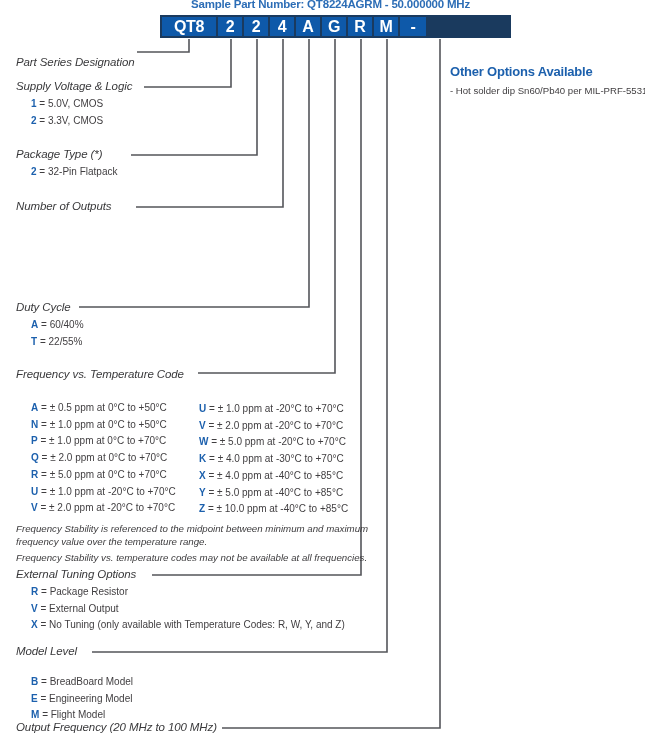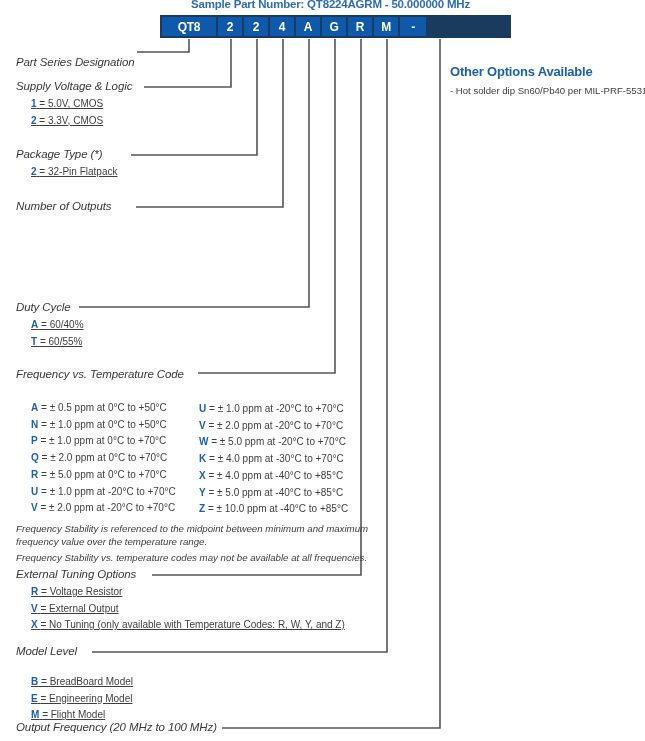--- a/index.html
+++ b/index.html
@@ -4,32 +4,32 @@
 <style>
   html,body{margin:0;padding:0;background:#fff;}
   .page{position:relative;width:645px;height:741px;background:#fff;overflow:hidden;
         font-family:"Liberation Sans",sans-serif;color:#403e40;}
   .title{position:absolute;top:-2px;left:8px;width:645px;text-align:center;
          font-size:11.5px;font-weight:bold;color:#2c6db6;letter-spacing:-0.2px;}
   
   .ptable{position:absolute;left:160px;top:15px;width:351px;height:23px;
           box-sizing:border-box;background:#1a3a5e;border:2px solid #1a3a5e;
           display:flex;column-gap:2px;}
-  .pcell{background:#0e59a9;color:#fff;font-weight:bold;font-size:12px;
+  .pcell{background:#0e59a9;color:#fff;font-weight:bold;font-size:16px;
          display:flex;align-items:center;justify-content:center;width:24px;
          letter-spacing:-0.3px;white-space:nowrap;}
   .pcell:nth-child(1){width:54px;}
   .pcell:nth-child(9){width:26px;}
   .pcell:nth-child(10){flex:1;margin-top:28px;}
   
   .connectors{position:absolute;left:0;top:0;width:645px;height:741px;pointer-events:none;}
   
   .sec{position:absolute;left:16px;white-space:nowrap;}
   .sec-heading{font-style:italic;font-size:11.5px;color:#39393b;letter-spacing:-0.1px;}
-  .opts{margin:4px 0 0 15px;text-decoration:underline;}
+  .opts{margin:4px 0 0 15px;}
   .opt-row{font-size:10px;line-height:16.6px;white-space:nowrap;color:#403e40;}
   .code{color:#1c60ad;font-weight:bold;}
   
   .freq-col{position:absolute;white-space:nowrap;margin-top:16px;}
   .freq-col .opt-row{line-height:16.7px;}
   .notes{position:absolute;left:16px;top:523px;width:368px;
          font-size:9.7px;font-style:italic;color:#3c3b3d;line-height:12.6px;}
   .notes p{margin:0 0 4px 0;}
   
   .other{position:absolute;left:450px;top:64px;white-space:nowrap;}
@@ -95,21 +95,21 @@
   </div>
 
   <div class="sec" style="top:200px">
     <div class="sec-heading">Number of Outputs</div>
   </div>
 
   <div class="sec" style="top:301px">
     <div class="sec-heading">Duty Cycle</div>
     <div class="opts">
       <div class="opt-row"><span class="code">A</span> <span>= 60/40%</span></div>
-      <div class="opt-row"><span class="code">T</span> <span>= 60/55%</span></div>
+      <div class="opt-row"><span class="code">T</span> <span>= 22/55%</span></div>
     </div>
   </div>
 
   <div class="sec" style="top:368px">
     <div class="sec-heading">Frequency vs. Temperature Code</div>
   </div>
 
   <div class="freq-col" style="left:31px;top:384px">
     <div class="opt-row"><span class="code">A</span> <span>= ± 0.5 ppm at 0°C to +50°C</span></div>
     <div class="opt-row"><span class="code">N</span> <span>= ± 1.0 ppm at 0°C to +50°C</span></div>
@@ -131,21 +131,21 @@
   </div>
 
   <div class="notes">
     <p>Frequency Stability is referenced to the midpoint between minimum and maximum frequency value over the temperature range.</p>
     <p>Frequency Stability vs. temperature codes may not be available at all frequencies.</p>
   </div>
 
   <div class="sec" style="top:568px">
     <div class="sec-heading">External Tuning Options</div>
     <div class="opts">
-      <div class="opt-row"><span class="code">R</span> <span>= Voltage Resistor</span></div>
+      <div class="opt-row"><span class="code">R</span> <span>= Package Resistor</span></div>
       <div class="opt-row"><span class="code">V</span> <span>= External Output</span></div>
       <div class="opt-row"><span class="code">X</span> <span>= No Tuning (only available with Temperature Codes: R, W, Y, and Z)</span></div>
     </div>
   </div>
 
   <div class="sec" style="top:645px">
     <div class="sec-heading">Model Level</div>
     <div class="opts" style="margin-top:17px">
       <div class="opt-row"><span class="code">B</span> <span>= BreadBoard Model</span></div>
       <div class="opt-row"><span class="code">E</span> <span>= Engineering Model</span></div>

